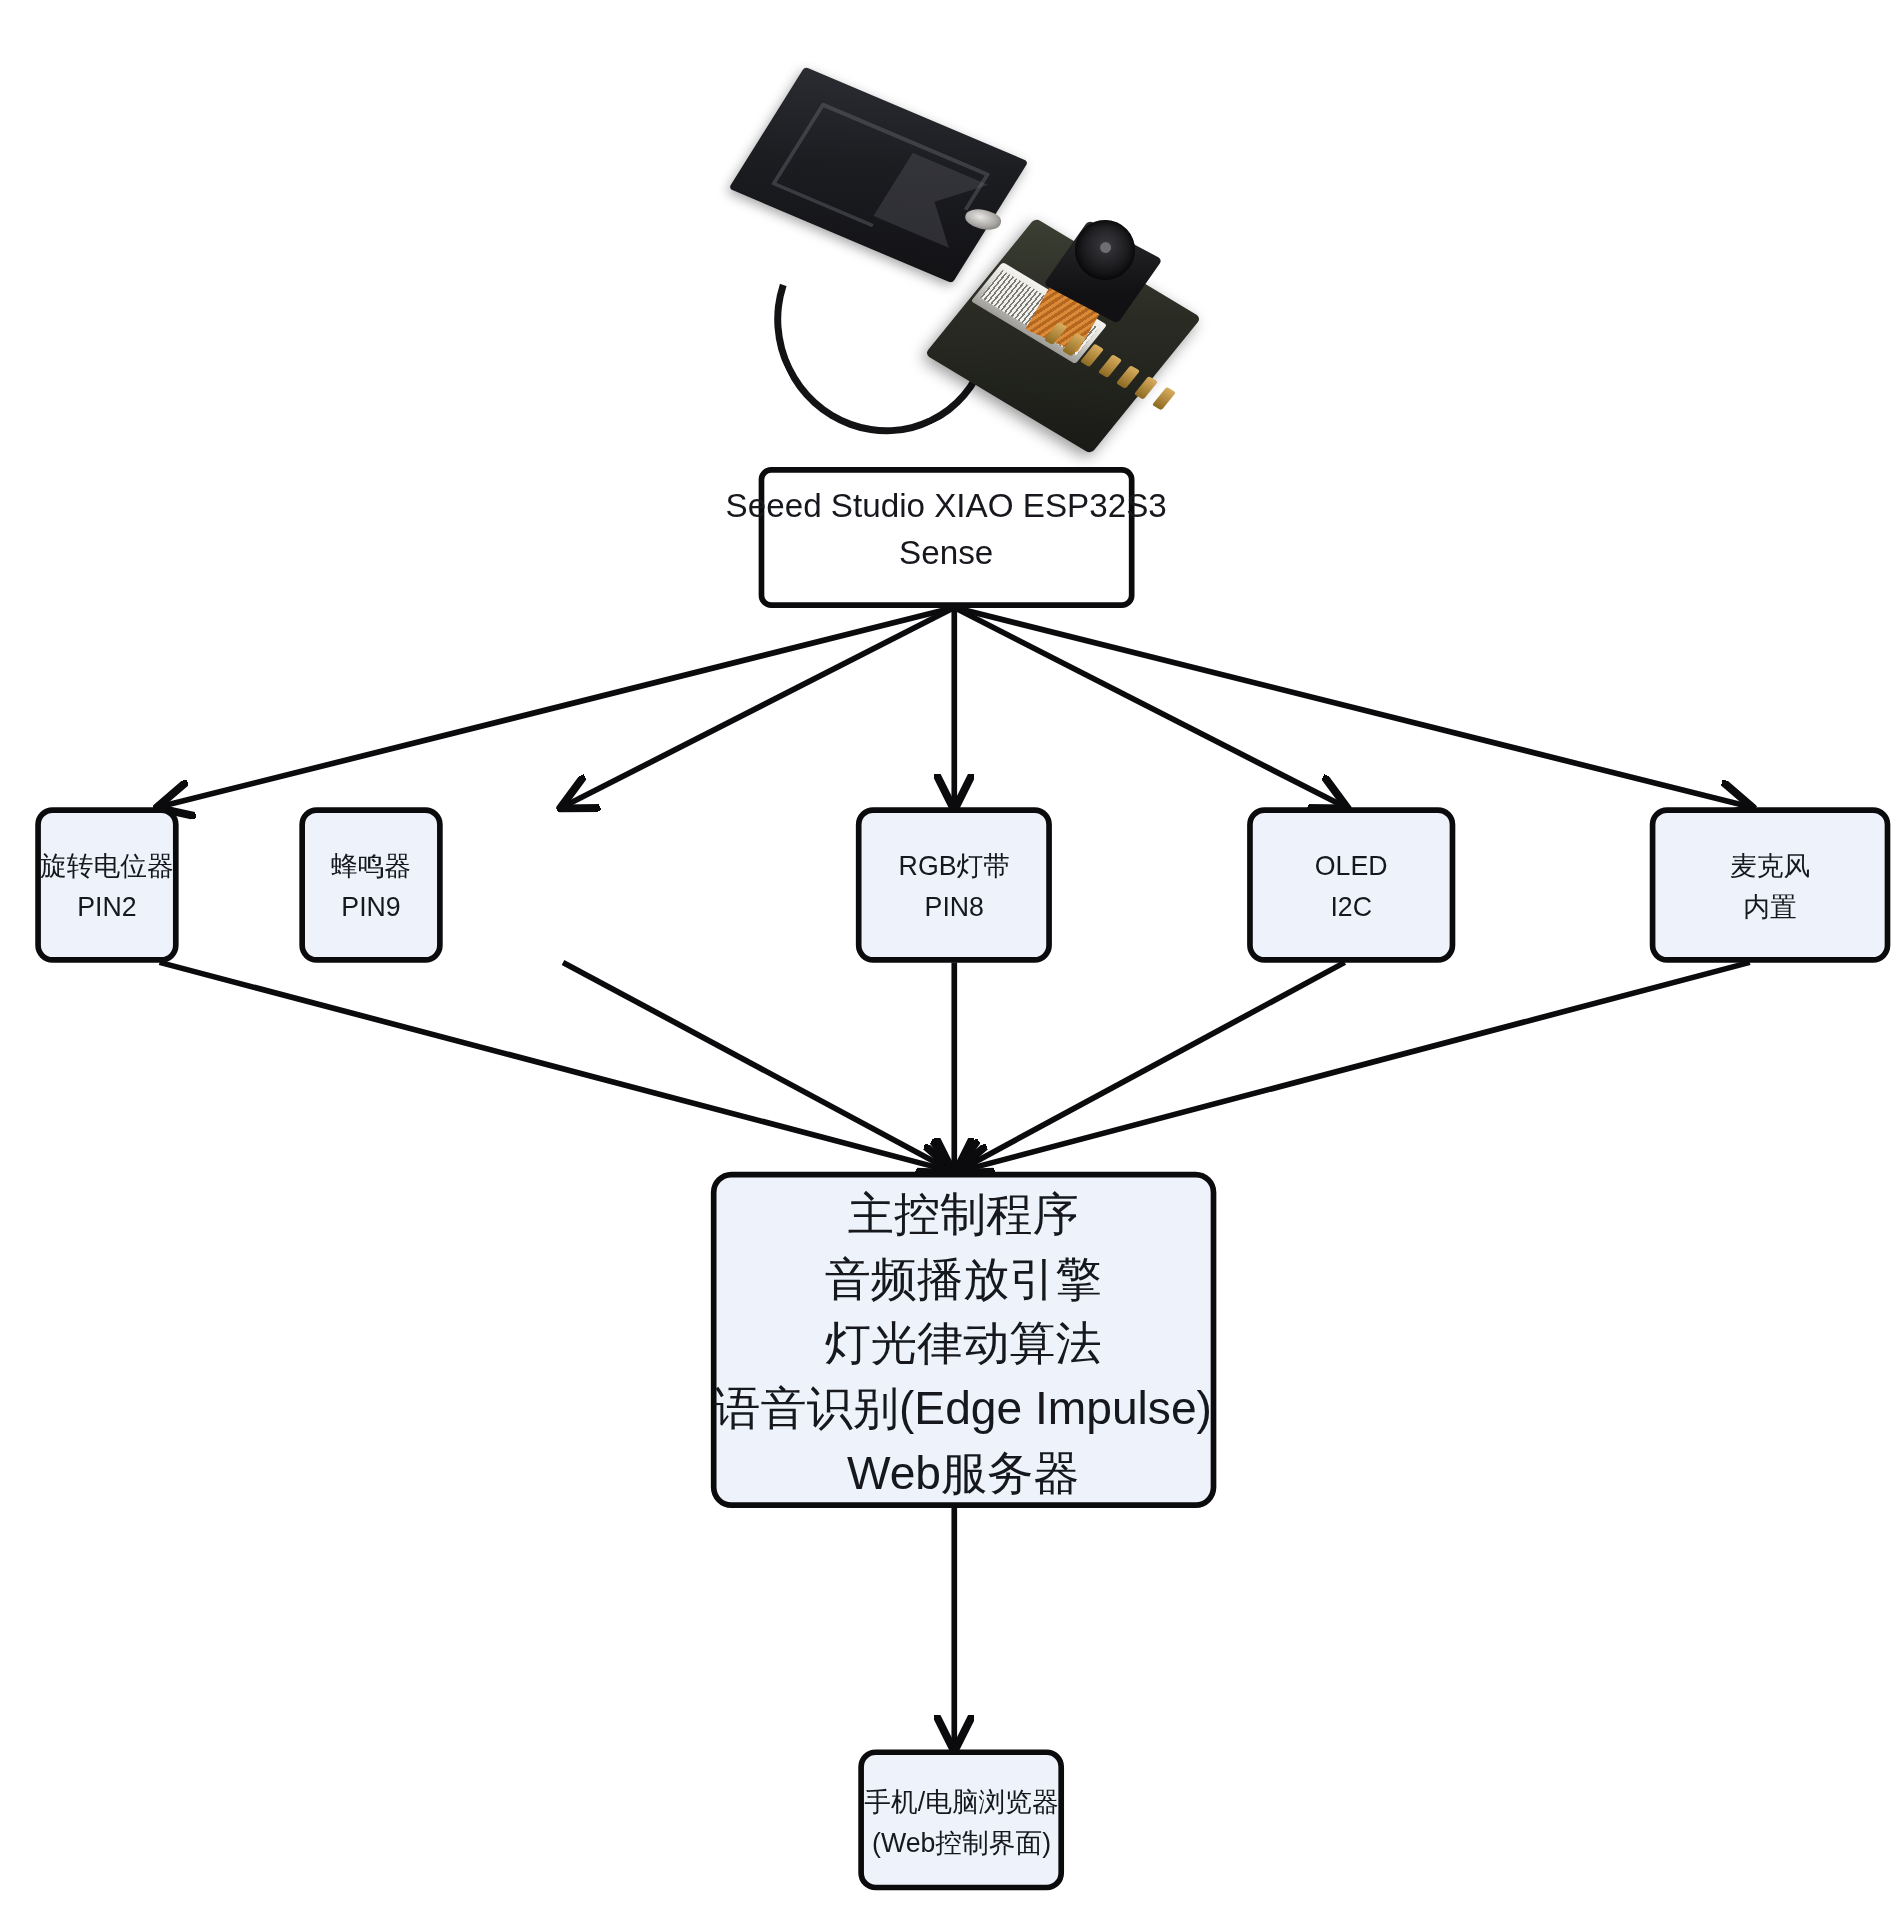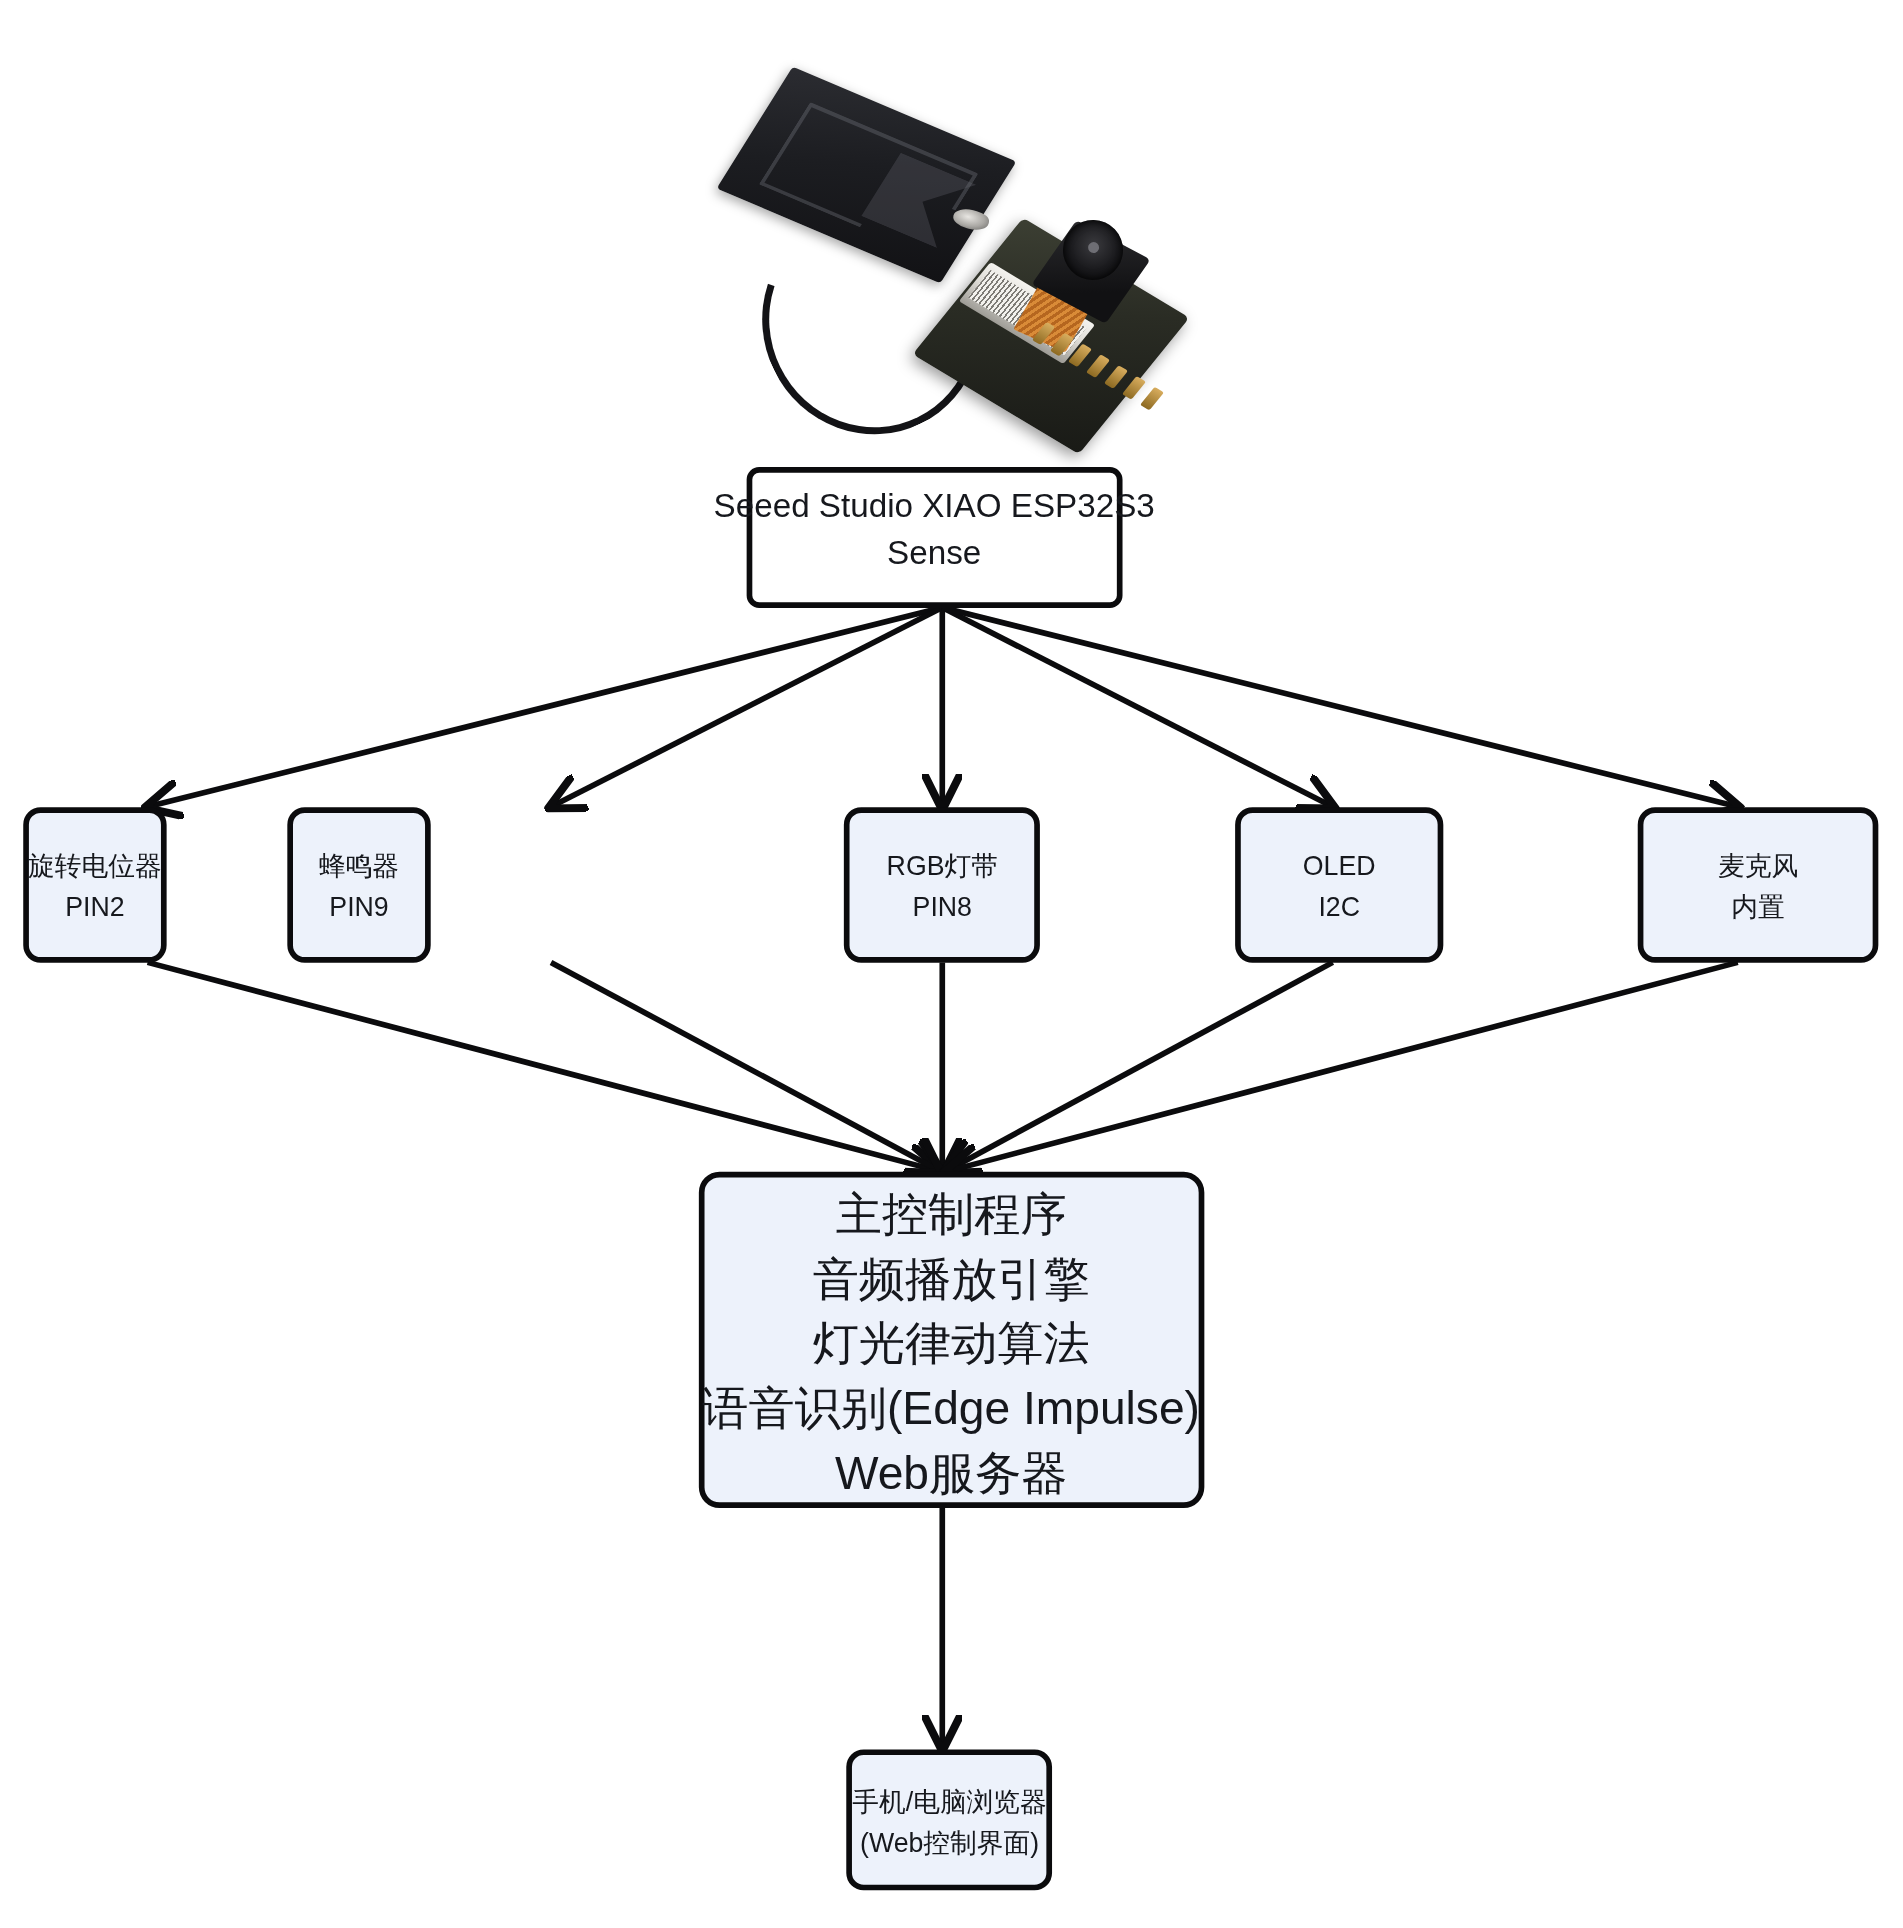--- a/index.html
+++ b/index.html
@@ -12,20 +12,21 @@
     height: 1928px;
     font-family: "Liberation Sans", "DejaVu Sans", sans-serif;
     overflow: hidden;
     position: relative;
   }
   #diagram-root {
     position: absolute;
     inset: 0;
     width: 1824px;
     height: 1928px;
+    margin-left: 12px;
   }
   svg.flow {
     position: absolute;
     left: 0;
     top: 0;
     width: 1904px;
     height: 1928px;
     display: block;
   }
   .node-rect {

